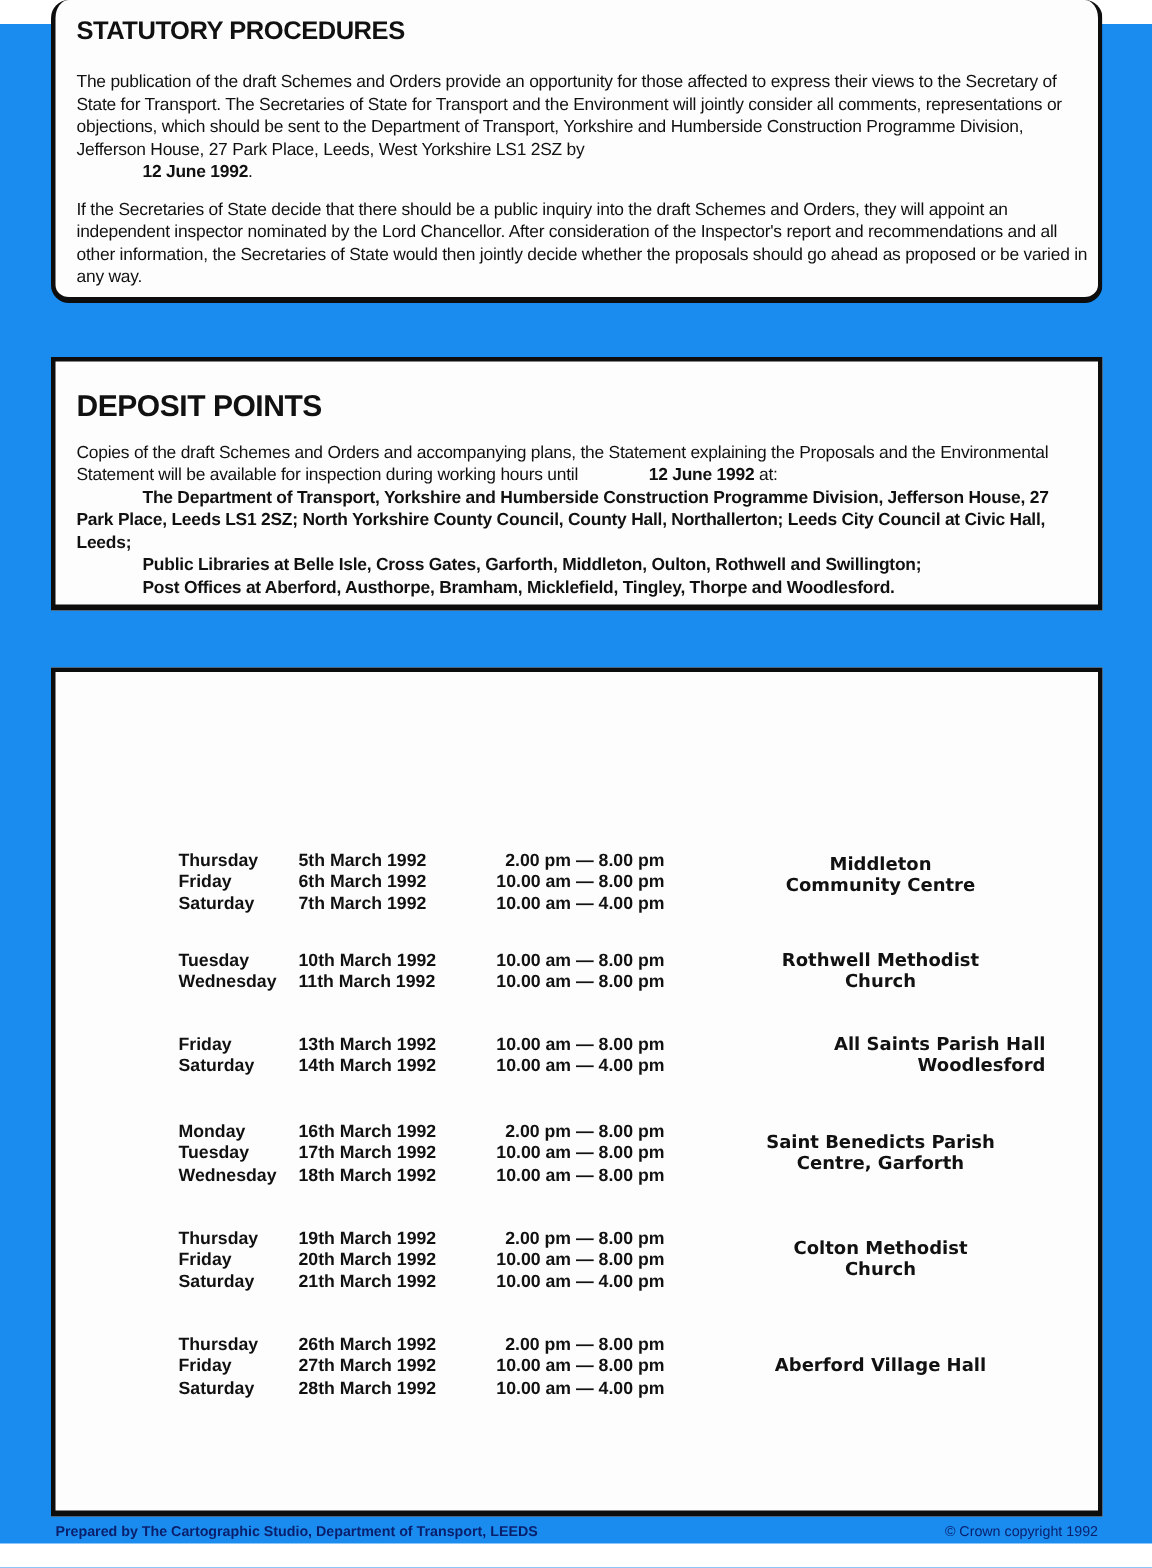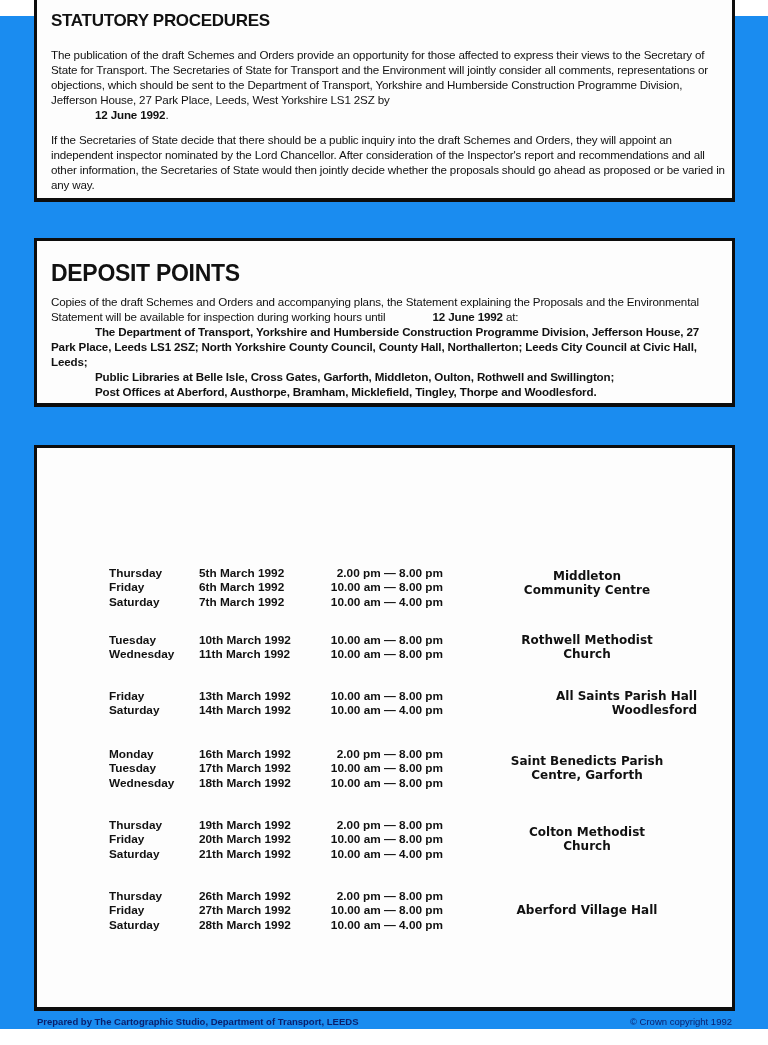--- a/index.html
+++ b/index.html
@@ -3,33 +3,33 @@
 <meta charset="utf-8">
 <style>
   html, body { margin:0; padding:0; }
   body { width:768px; height:1045px; position:relative; background:#ffffff; overflow:hidden;
          font-family:"Liberation Sans", sans-serif; color:#111; }
   .blue-bg { position:absolute; left:0; top:16px; width:768px; height:1013px; background:#1a8cf0; }
   .box { position:absolute; background:#fdfdfd; border:3px solid #0d0d0d; border-bottom-width:4px; box-sizing:border-box; }
   .box h2 { margin:0; font-family:"Liberation Sans", sans-serif; font-weight:bold; letter-spacing:-0.3px; }
   .box p { margin:0; font-size:11.6px; line-height:15px; letter-spacing:-0.15px; }
   b { font-weight:bold;margin-left:44px; }
-  #box1 { left:34px; top:0px; width:701px; height:202px; border-top:none; }
+  #box1 { left:34px; top:0px; width:701px; height:202px; border-top:none;border-radius:12px; }
   #box1 h2 { position:absolute; left:14px; top:11px; font-size:17px; }
   #box1 .p1 { position:absolute; left:14px; top:47px; width:675px; }
   #box1 .p2 { position:absolute; left:14px; top:132px; width:675px; }
   #box2 { left:34px; top:238px; width:701px; height:169px; }
-  #box2 h2 { position:absolute; left:14px; top:19px; font-size:23px;text-align:center; }
+  #box2 h2 { position:absolute; left:14px; top:19px; font-size:20px;text-align:center; }
   #box2 .p1 { position:absolute; left:14px; top:53px; width:675px; }
   #box3 { left:34px; top:445px; width:701px; height:566px; }
   #box3 h2 { position:absolute; left:15px; top:25px; font-size:17.5px; }
   #box3 .intro { position:absolute; left:15px; top:70px; font-size:11.6px; }
   .sched { position:absolute; left:0; width:695px; }
   .sched .row { position:absolute; left:0; height:14px; font-size:11.8px; font-weight:bold; white-space:nowrap; }
-  .sched .day { position:absolute; left:72px; }
+  .sched .day { position:absolute; left:82px; }
   .sched .date { position:absolute; left:162px; }
   .sched .time { position:absolute; left:270px; width:136px; text-align:right; }
   .sched .venue { position:absolute; left:440px; width:220px; text-align:center; font-family:"DejaVu Sans", sans-serif;
                   font-weight:bold; font-size:12px; line-height:14px; }
   #box3 .closing { position:absolute; left:0; width:695px; top:511px; text-align:center; font-size:11.6px; line-height:15px; }
   .footer { position:absolute; top:1016px; font-size:9.5px; color:#0a1f6b; font-weight:bold; }
   .footer.left { left:37px; }
   .footer.right { right:36px; font-weight:normal; }
 </style>
 </head>

